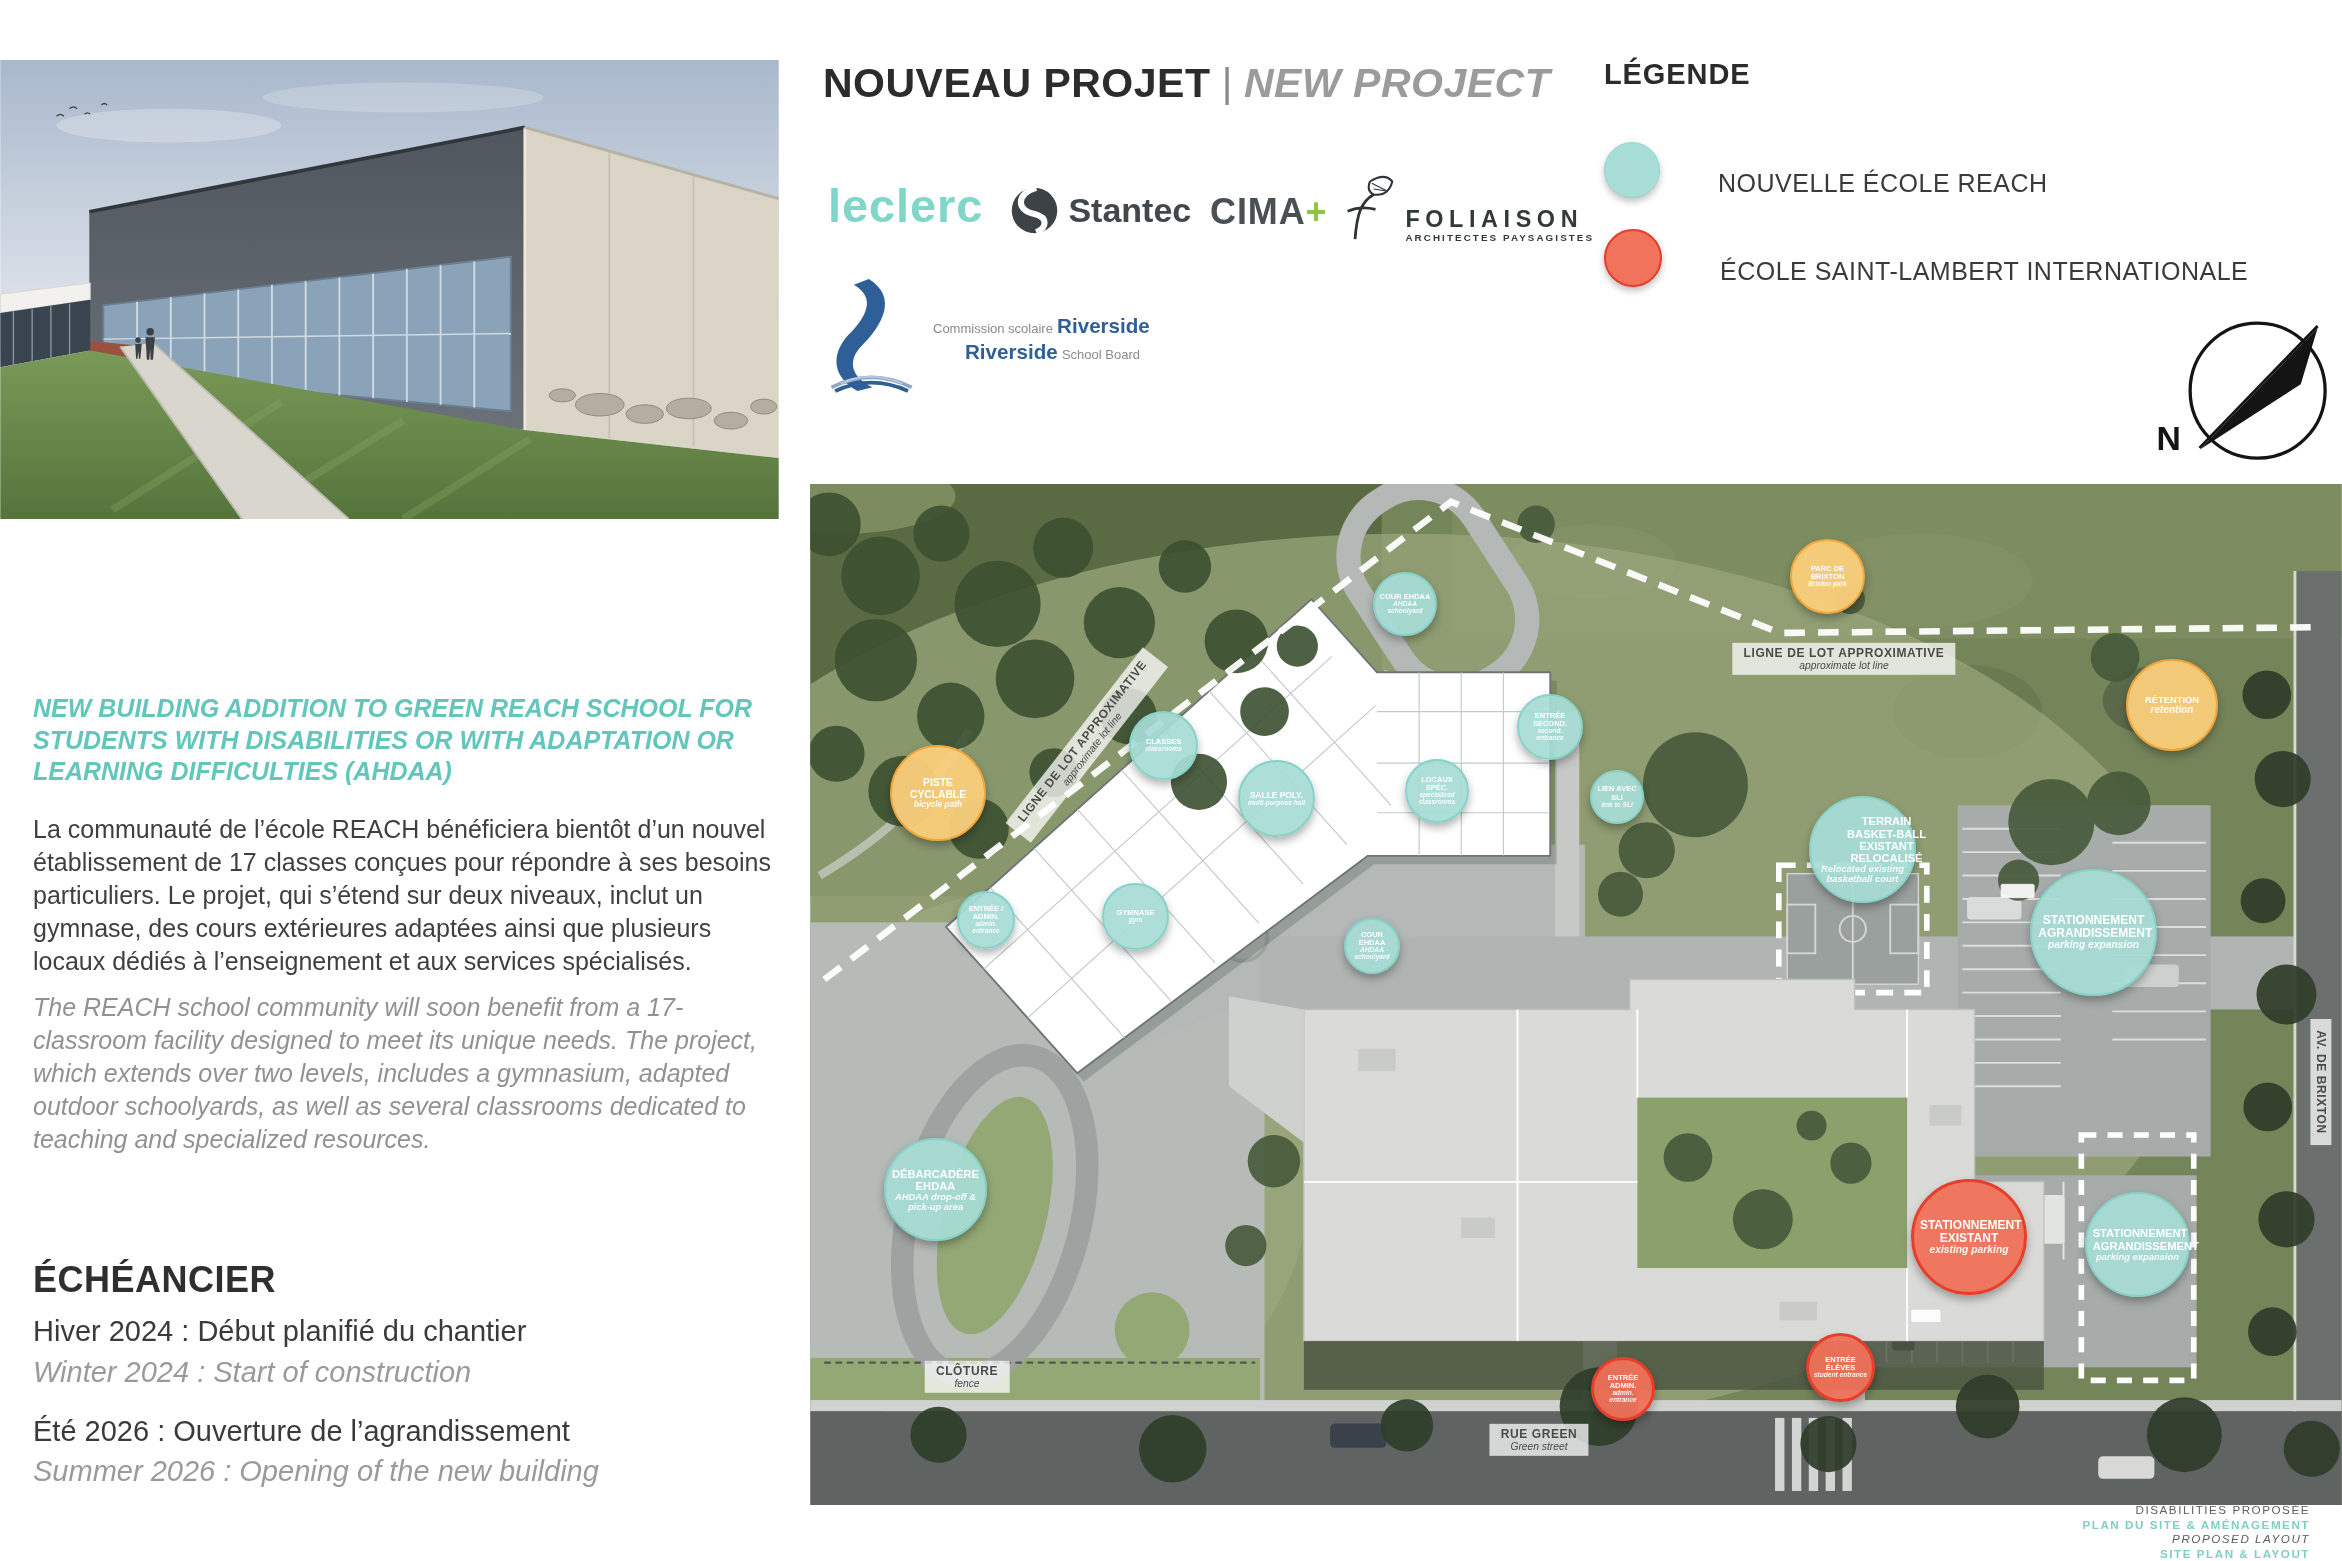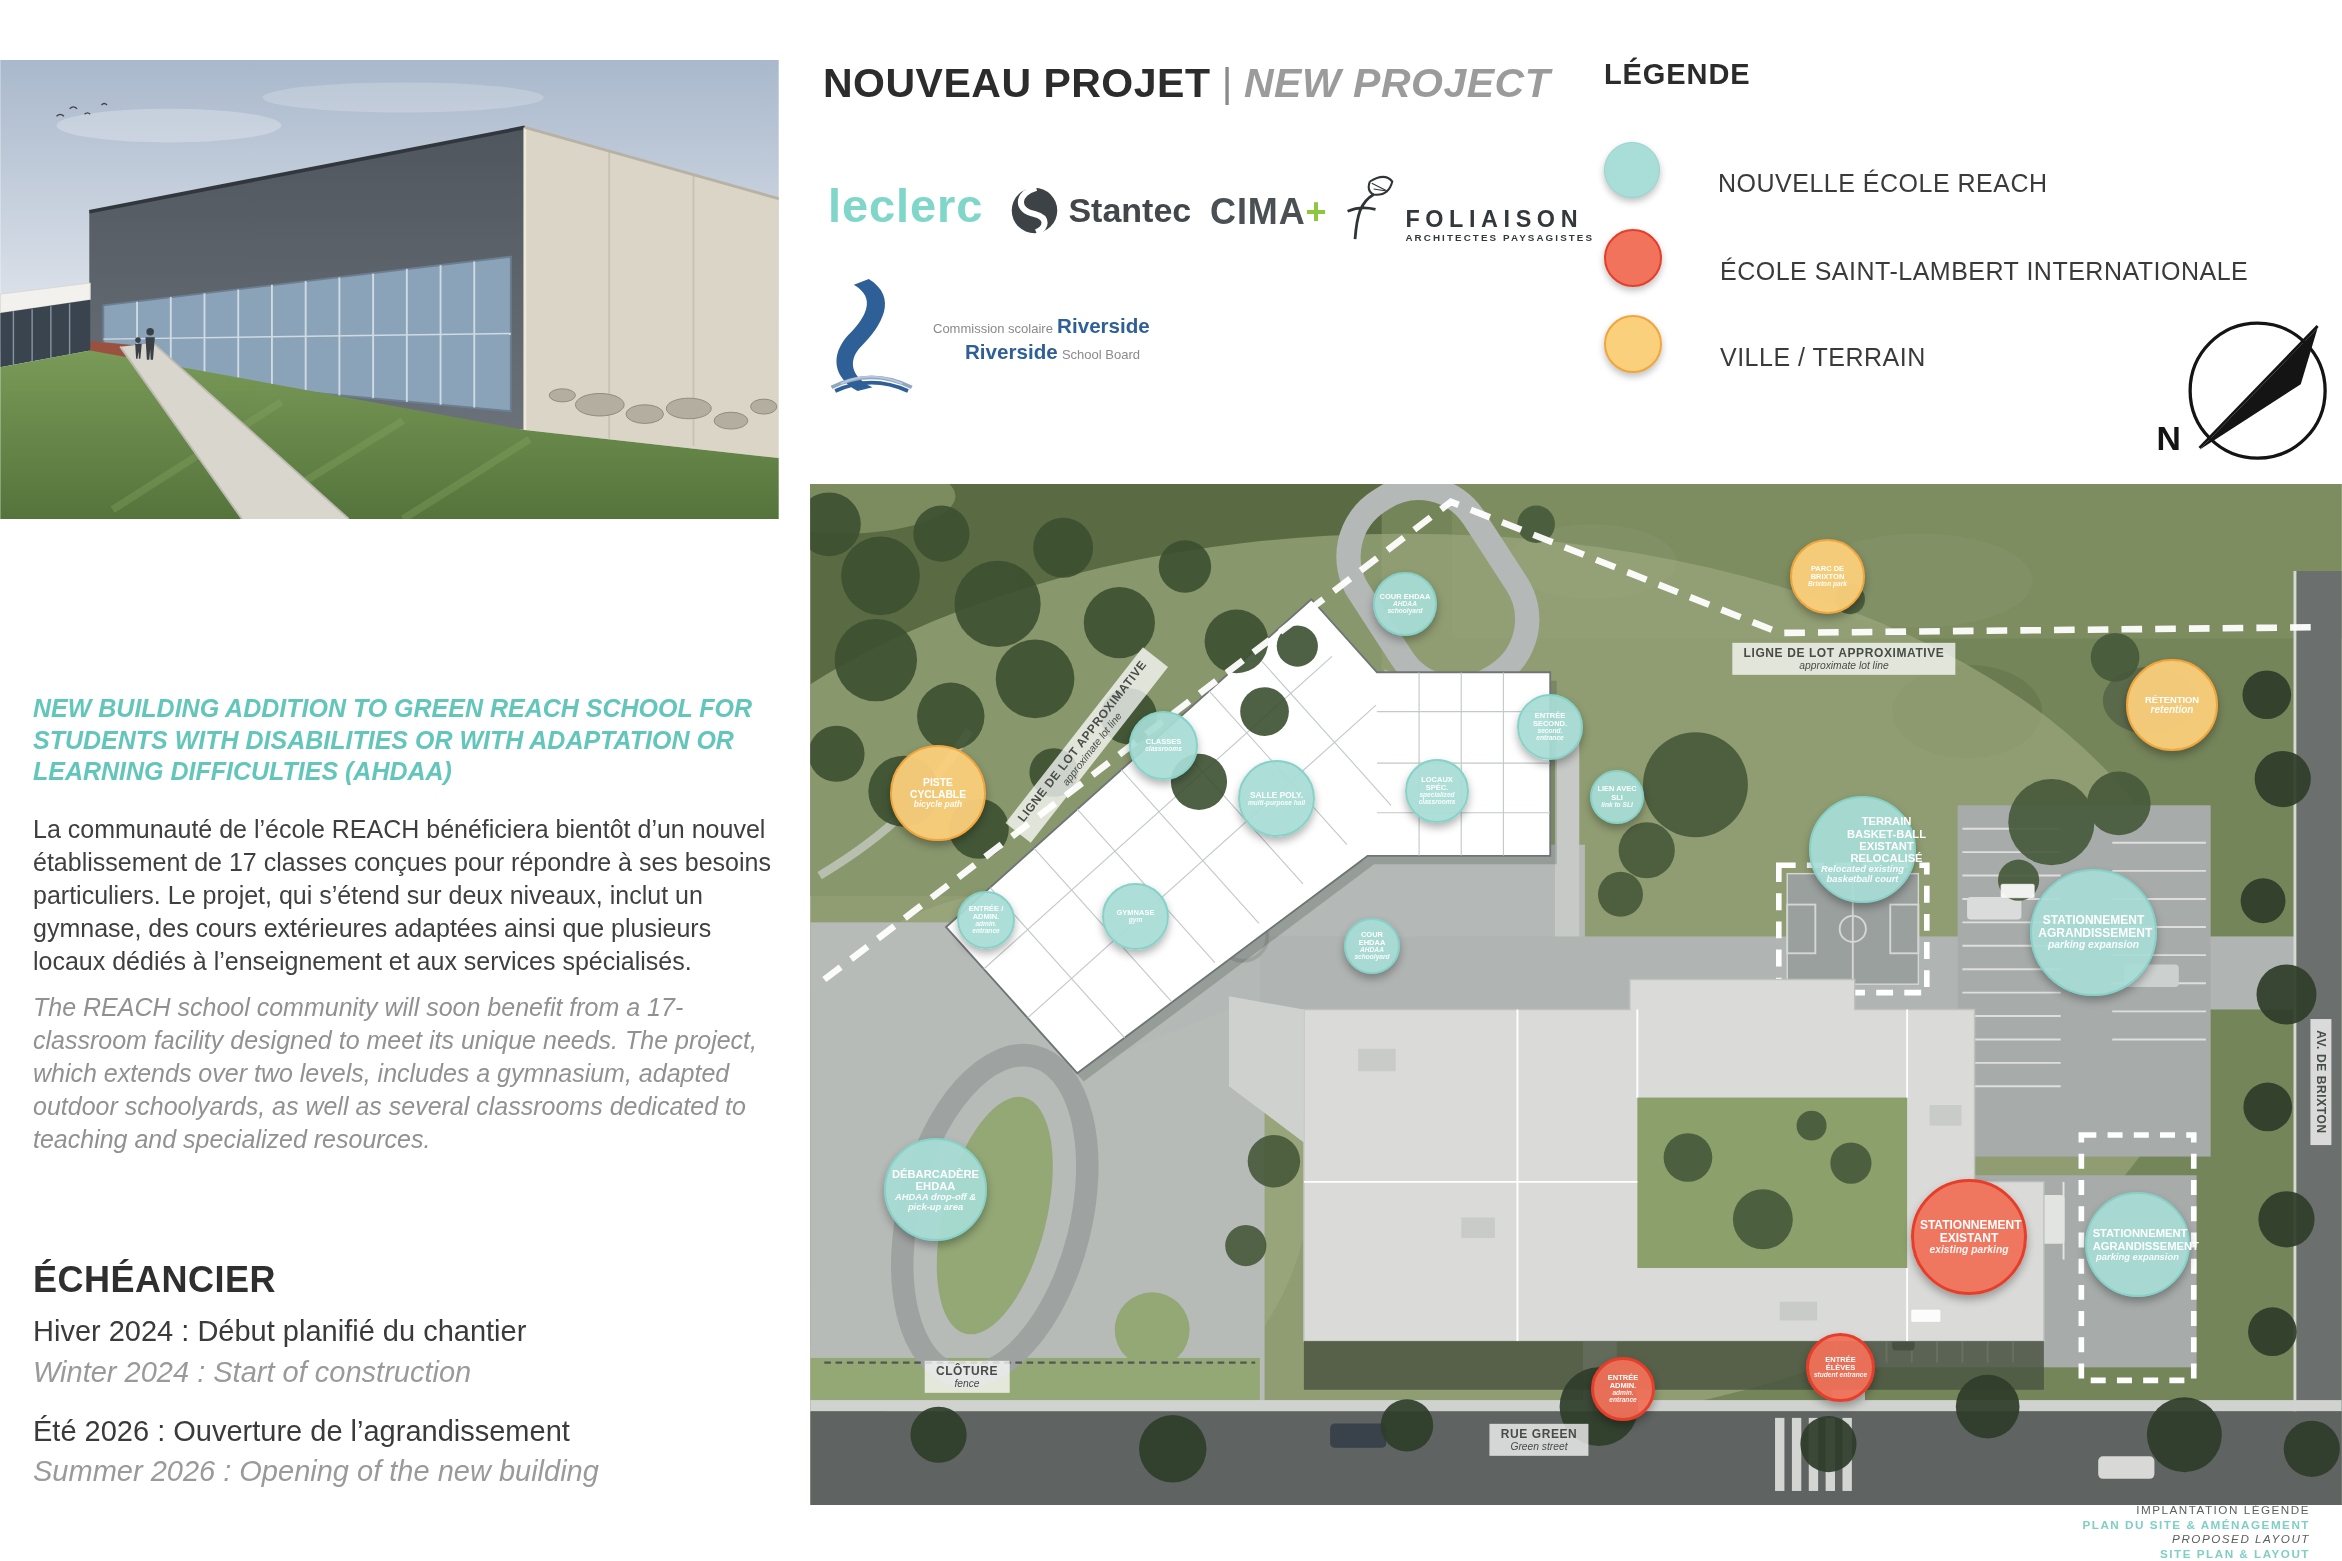--- a/index.html
+++ b/index.html
@@ -193,24 +193,20 @@
   </div>
 
   <div class="abs legend-title">LÉGENDE</div>
   <div class="legend-row" style="top:142px">
     <span class="dot teal"></span>
     <span class="lab">NOUVELLE ÉCOLE REACH</span>
   </div>
   <div class="legend-row" style="top:229px">
     <span class="dot red"></span>
     <span class="lab">ÉCOLE SAINT-LAMBERT INTERNATIONALE</span>
-  </div>
-  <div class="legend-row" style="top:315px">
-    <span class="dot yellow"></span>
-    <span class="lab">VILLE / TERRAIN</span>
   </div>
 
   <svg class="abs" style="left:2117px;top:309px" width="225" height="169" viewBox="2260 330 240 180">
     <circle cx="2410" cy="417" r="72" fill="none" stroke="#141414" stroke-width="3.5"></circle>
     <line x1="2348" y1="478" x2="2474" y2="348" stroke="#141414" stroke-width="3"></line>
     <polygon points="2348,480 2474,350 2456,410" fill="#141414"></polygon>
     <text x="2302" y="480" font-size="36" font-weight="bold" fill="#141414">N</text>
   </svg>
 
   <div class="abs h-en">NEW BUILDING ADDITION TO GREEN REACH SCHOOL FOR STUDENTS WITH DISABILITIES OR WITH ADAPTATION OR LEARNING DIFFICULTIES (AHDAA)</div>
@@ -542,20 +538,20 @@
       <div class="plan-label" style="left: 1539px; top: 1440px; transform: translate(-50%, -50%) rotate(0deg);">
         <div class="fr">RUE GREEN</div>
         <div class="en">Green street</div>
       </div>
       <div class="plan-label" style="left: 2321px; top: 1082px; transform: translate(-50%, -50%) rotate(90deg);">
         <div class="fr">AV. DE BRIXTON</div>
       </div>
     </div>
 
   <div class="abs caption">
-    <div class="c1">IMPLANTATION LÉGENDE</div>
+    <div class="c1">DISABILITIES PROPOSÉE</div>
     <div class="c2">PLAN DU SITE &amp; AMÉNAGEMENT</div>
     <div class="c3">PROPOSED LAYOUT</div>
     <div class="c4">SITE PLAN &amp; LAYOUT</div>
   </div>
 
 </div>
 
 
 </body></html>

